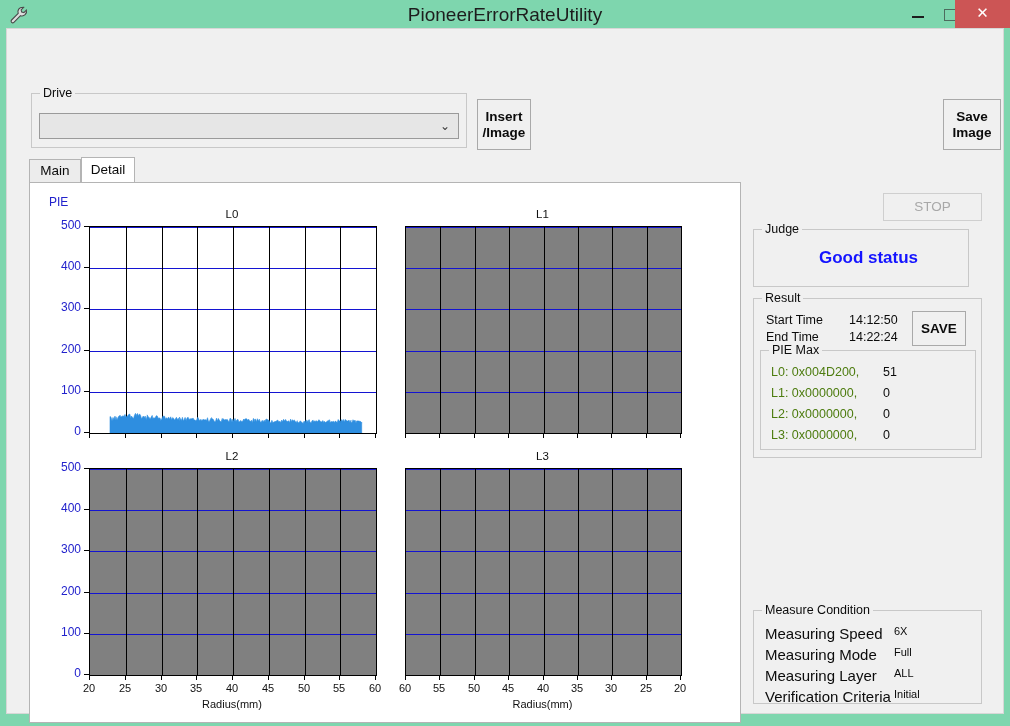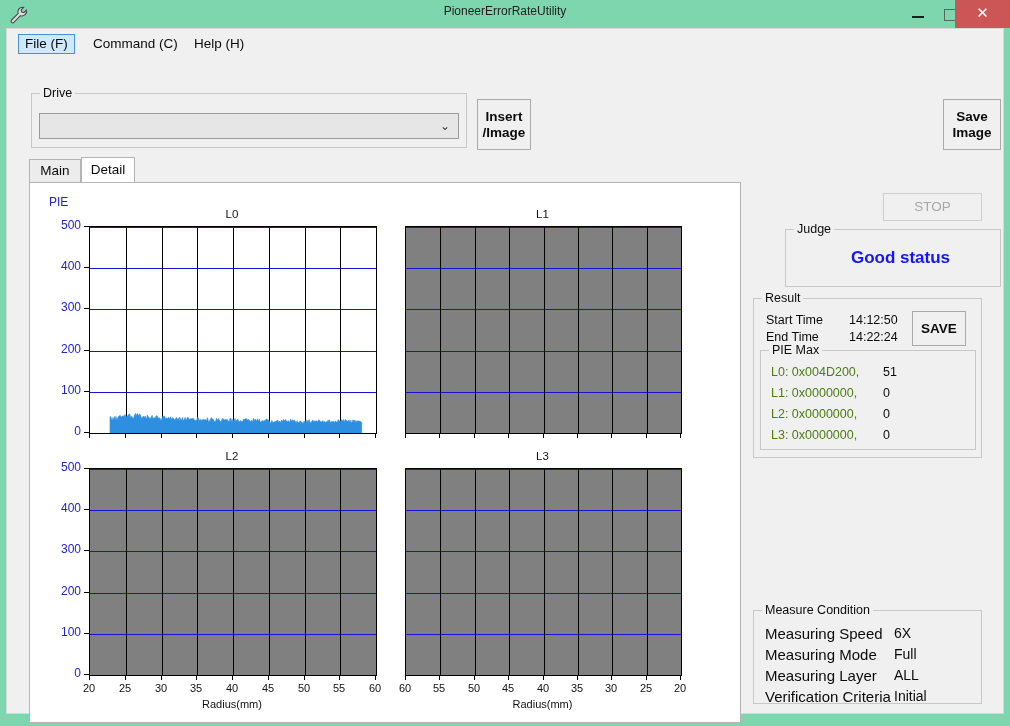--- a/index.html
+++ b/index.html
@@ -8,21 +8,21 @@
     background:#7ed6ae;
     font-family:"Liberation Sans", sans-serif;
     -webkit-font-smoothing:none;
   }
   .window{position:absolute;left:0;top:0;width:1010px;height:726px;background:#7ed6ae;}
 
   
   .titlebar{position:absolute;left:0;top:0;width:1010px;height:28px;}
   .app-icon{position:absolute;left:8px;top:4px;width:22px;height:22px;}
   .title-text{position:absolute;left:0;top:4px;width:1010px;text-align:center;
-    font-size:12px;color:#1d1d1d;}
+    font-size:19px;color:#1d1d1d;}
   .winbtn{position:absolute;top:0;height:28px;cursor:default;}
   .btn-min{left:902px;width:32px;}
   .btn-max{left:934px;width:32px;}
   .btn-close{left:955px;width:55px;background:#cc5555;}
   .btn-min .glyph{position:absolute;left:10px;top:16px;width:12px;height:2px;background:#1d1d1d;}
   .btn-max .glyph{position:absolute;left:10px;top:9px;width:12px;height:10px;border:1.6px solid #4d6b5e;}
   .btn-close .glyph{position:absolute;left:0;top:4px;width:55px;text-align:center;
     color:#ffffff;font-size:15px;line-height:18px;}
 
   
@@ -85,42 +85,42 @@
   .hgrid{position:absolute;height:1px;background:#1414d2;left:0;}
   .vgrid{position:absolute;width:1px;background:#000000;top:0;}
   .tick{position:absolute;width:5px;height:1px;background:#000;}
   .tickb{position:absolute;height:5px;width:1px;background:#000;}
 
   
   #btn-stop{position:absolute;left:876px;top:164px;width:99px;height:28px;
     background:#f0f0f0;border:1px solid #cfcfcf;box-sizing:border-box;
     font-size:13.5px;color:#a8a8a8;text-align:center;line-height:26px;cursor:default;}
 
-  #grp-judge{left:778px;top:200px;width:216px;height:58px;}
+  #grp-judge{left:746px;top:200px;width:216px;height:58px;}
   .judge-text{position:absolute;left:0;top:18px;width:229px;text-align:center;
     font-size:17px;font-weight:bold;color:#1414ff;}
 
   #grp-result{left:746px;top:269px;width:229px;height:160px;}
   .res-row{position:absolute;font-size:12.5px;color:#0b0b0b;}
   #res-l1{left:12px;top:14px;}
   #res-v1{left:95px;top:14px;}
   #res-l2{left:12px;top:31px;}
   #res-v2{left:95px;top:31px;}
   #btn-save{position:absolute;left:158px;top:12px;width:54px;height:35px;
     background:#f0f0f0;border:1px solid #a9a9a9;box-sizing:border-box;
     font-size:13.5px;font-weight:bold;color:#0b0b0b;text-align:center;
     line-height:33px;cursor:default;}
 
   #grp-pie{left:6px;top:51px;width:216px;height:100px;}
   .pie-row{position:absolute;font-size:12.5px;color:#4d7c0f;}
   .pie-val{position:absolute;font-size:12.5px;color:#0b0b0b;}
 
   #grp-measure{left:746px;top:581px;width:229px;height:94px;}
   .mc-row{position:absolute;font-size:15px;color:#0b0b0b;}
-  .mc-val{position:absolute;font-size:14px;color:#0b0b0b;}
+  .mc-val{position:absolute;font-size:11px;color:#0b0b0b;}
 </style>
 </head>
 <body>
 
 <div class="window">
 
   <div class="titlebar">
     <div class="app-icon">
       <svg width="22" height="22" viewBox="0 0 22 22">
         <path d="M14.5 3.2a4.6 4.6 0 0 0-4.3 6.2L3.6 16a1.6 1.6 0 0 0 2.3 2.3l6.6-6.6a4.6 4.6 0 0 0 5.9-5.6l-2.5 2.5-2.2-.6-.6-2.2 2.5-2.5a4.7 4.7 0 0 0-1.1-.1z" fill="#dedede" stroke="#4a4a4a" stroke-width="1.1"></path>
@@ -133,25 +133,20 @@
     <div class="winbtn btn-max">
       <div class="glyph"></div>
     </div>
     <div class="winbtn btn-close">
       <div class="glyph">✕</div>
     </div>
   </div>
 
   <div class="client">
 
-    <div class="menubar">
-      <div class="menuitem sel" id="mi-file">File (F)</div>
-      <div class="menuitem" id="mi-cmd">Command (C)</div>
-      <div class="menuitem" id="mi-help">Help (H)</div>
-    </div>
 
     <div class="group" id="grp-drive">
       <span class="legend">Drive</span>
       <div class="combo">
         <span class="caret">⌄</span>
       </div>
     </div>
 
     <div class="pbtn" id="btn-insert">
       <span>Insert</span>

